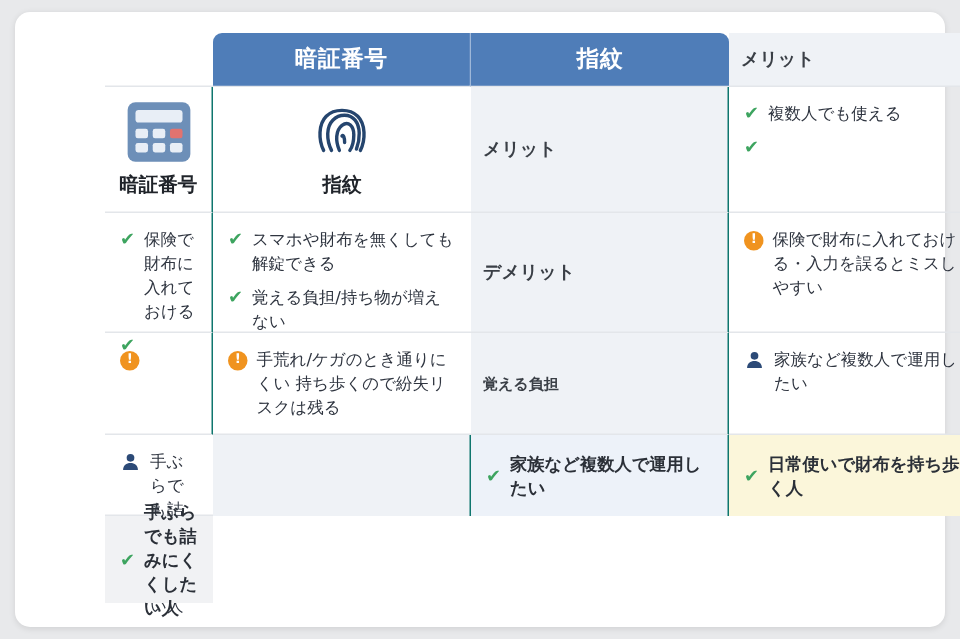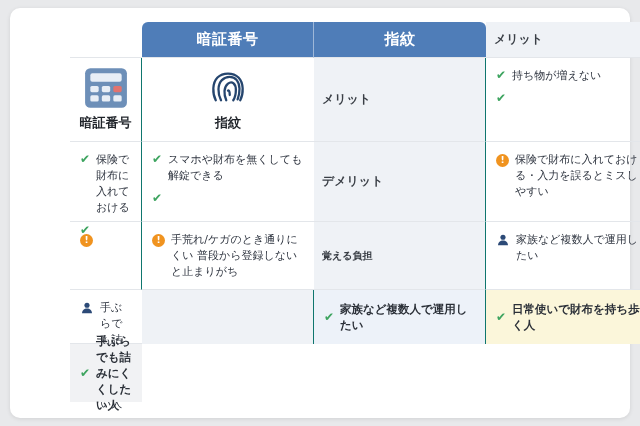--- a/index.html
+++ b/index.html
@@ -116,21 +116,21 @@
         </svg>
       </span>
       <div class="icon-label">指紋</div>
     </div>
 
     <div class="cell label">メリット</div>
 
     <div class="cell list">
       <div class="check-item">
         <span class="check">✔</span>
-        <span class="txt">持ち物が増えない</span>
+        <span class="txt">複数人でも使える</span>
       </div>
       <div class="check-item">
         <span class="check">✔</span>
       </div>
     </div>
 
     <div class="cell list">
       <div class="check-item">
         <span class="check">✔</span>
         <span class="txt">保険で財布に入れておける</span>
@@ -140,20 +140,21 @@
       </div>
     </div>
 
     <div class="cell list c-last">
       <div class="check-item">
         <span class="check">✔</span>
         <span class="txt">スマホや財布を無くしても解錠できる</span>
       </div>
       <div class="check-item">
         <span class="check">✔</span>
+        <span class="txt">覚える負担/持ち物が増えない</span>
       </div>
     </div>
 
     <div class="cell label">デメリット</div>
 
     <div class="cell list">
       <div class="warn-item">
         <span class="warn">!</span>
         <span class="txt">保険で財布に入れておける・入力を誤るとミスしやすい</span>
       </div>
@@ -161,21 +162,21 @@
 
     <div class="cell list">
       <div class="warn-item">
         <span class="warn">!</span>
       </div>
     </div>
 
     <div class="cell list c-last">
       <div class="warn-item">
         <span class="warn">!</span>
-        <span class="txt">手荒れ/ケガのとき通りにくい 普段から登録しないと止まりがち</span>
+        <span class="txt">手荒れ/ケガのとき通りにくい 持ち歩くので紛失リスクは残る</span>
       </div>
     </div>
 
     <div class="cell label label-sm">覚える負担</div>
 
     <div class="cell list">
       <div class="person-item">
         <span class="person">
           <svg viewBox="0 0 24 24" width="14" height="14" fill="#2c4a77" aria-hidden="true">
             <circle cx="12" cy="7.2" r="4.4"></circle>

